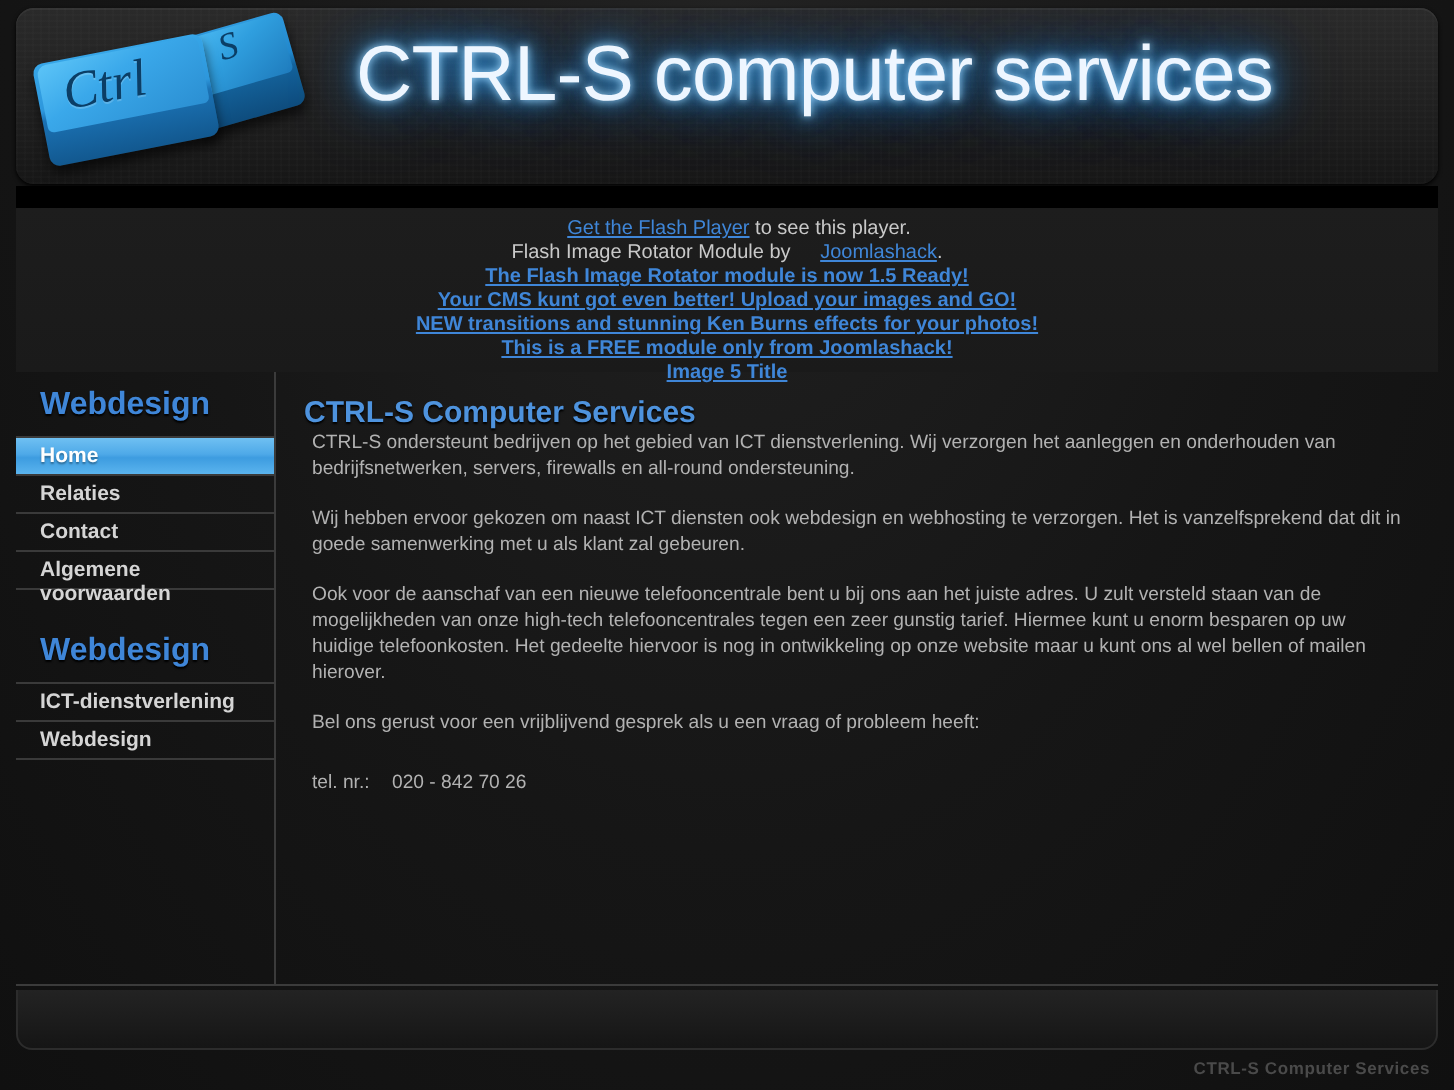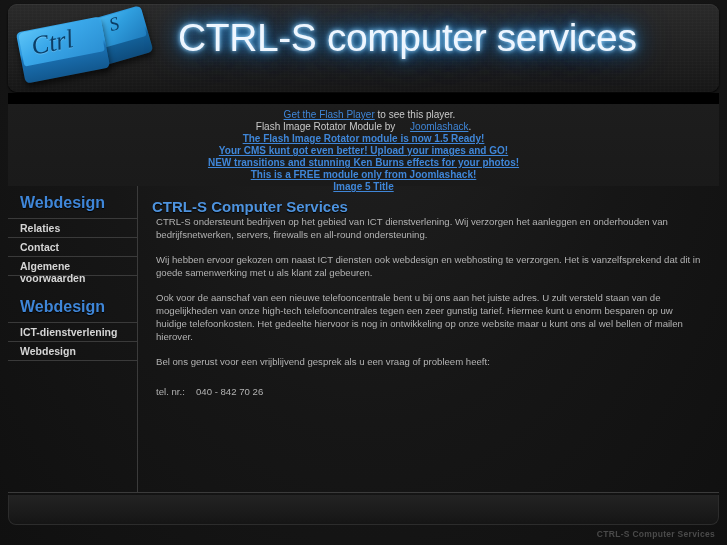--- a/index.html
+++ b/index.html
@@ -318,20 +318,23 @@
     <div class="flash-line bold-link"><span>This is a FREE module only from Joomlashack!</span></div>
     <div class="flash-line bold-link"><span>Image 5 Title</span></div>
   </div>
 
   <div class="body-wrap">
 
     <div class="sidebar">
 
       <div class="module-title">Webdesign</div>
       <ul class="menu">
+        <li class="active">
+            <a href="#">Home</a>
+          </li>
         <li>
             <a href="#">Relaties</a>
           </li>
         <li>
             <a href="#">Contact</a>
           </li>
         <li>
             <a href="#">Algemene voorwaarden</a>
           </li>
       </ul>
@@ -354,21 +357,21 @@
       <h1>CTRL-S Computer Services</h1>
       <p>CTRL-S ondersteunt bedrijven op het gebied van ICT dienstverlening. Wij verzorgen het aanleggen en onderhouden van bedrijfsnetwerken, servers, firewalls en all-round ondersteuning.</p>
       <p>Wij hebben ervoor gekozen om naast ICT diensten ook webdesign en webhosting te verzorgen. Het is vanzelfsprekend dat dit in goede samenwerking met u als klant zal gebeuren.</p>
       <p>Ook voor de aanschaf van een nieuwe telefooncentrale bent u bij ons aan het juiste adres. U zult versteld staan van de mogelijkheden van onze high-tech telefooncentrales tegen een zeer gunstig tarief. Hiermee kunt u enorm besparen op uw huidige telefoonkosten. Het gedeelte hiervoor is nog in ontwikkeling op onze website maar u kunt ons al wel bellen of mailen hierover.</p>
       <p>Bel ons gerust voor een vrijblijvend gesprek als u een vraag of probleem heeft:</p>
 
       <table class="contact-table">
         <tbody>
             <tr>
           <td class="label">tel. nr.:</td>
-          <td>040 - 842 70 26</td>
+          <td>020 - 842 70 26</td>
         </tr>
       </tbody>
         </table>
     </div>
 
   </div>
 
   <div class="footer-rule"></div>
   <div class="footer-box"></div>
   <div class="footer-credit">CTRL-S Computer Services</div>

